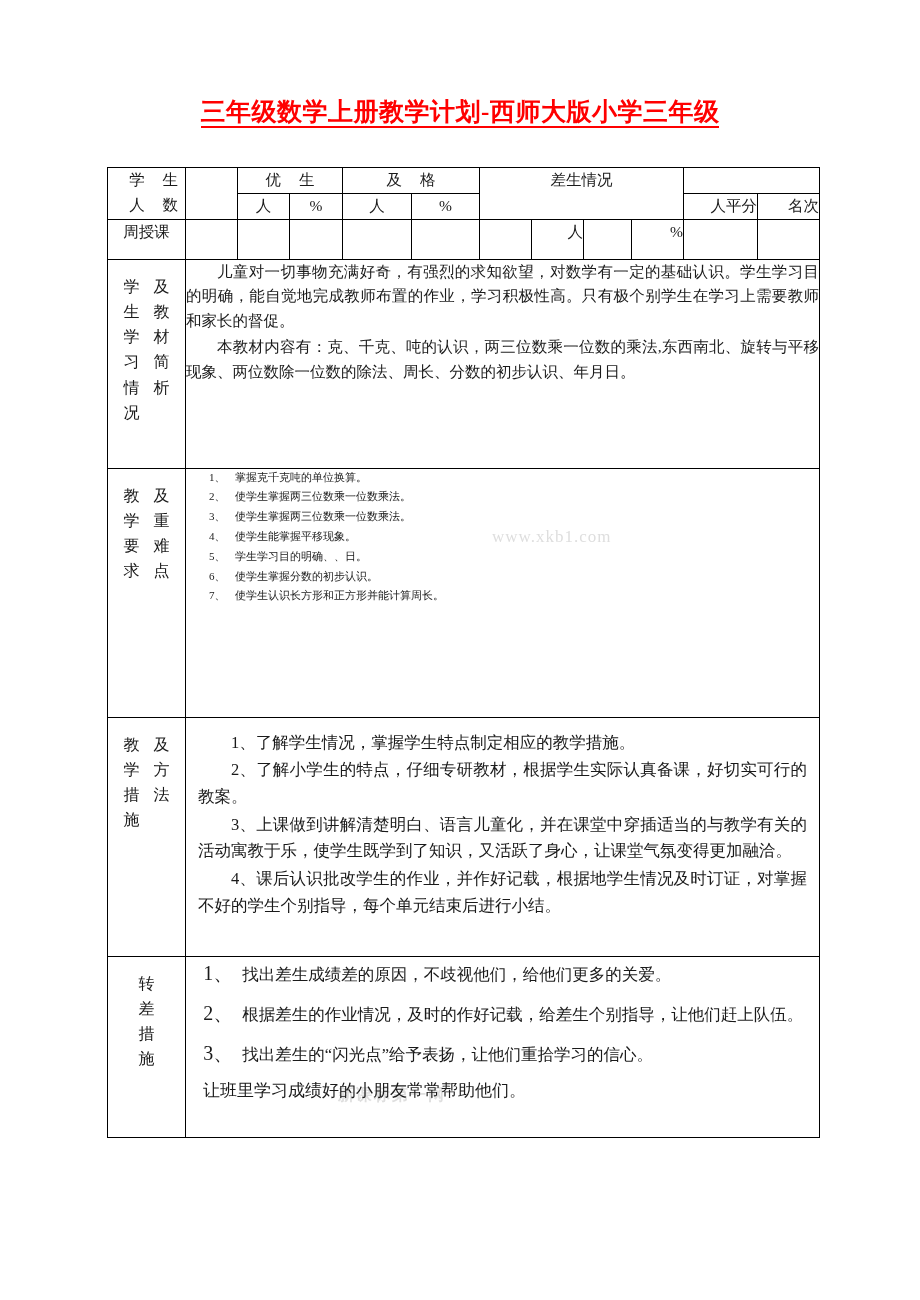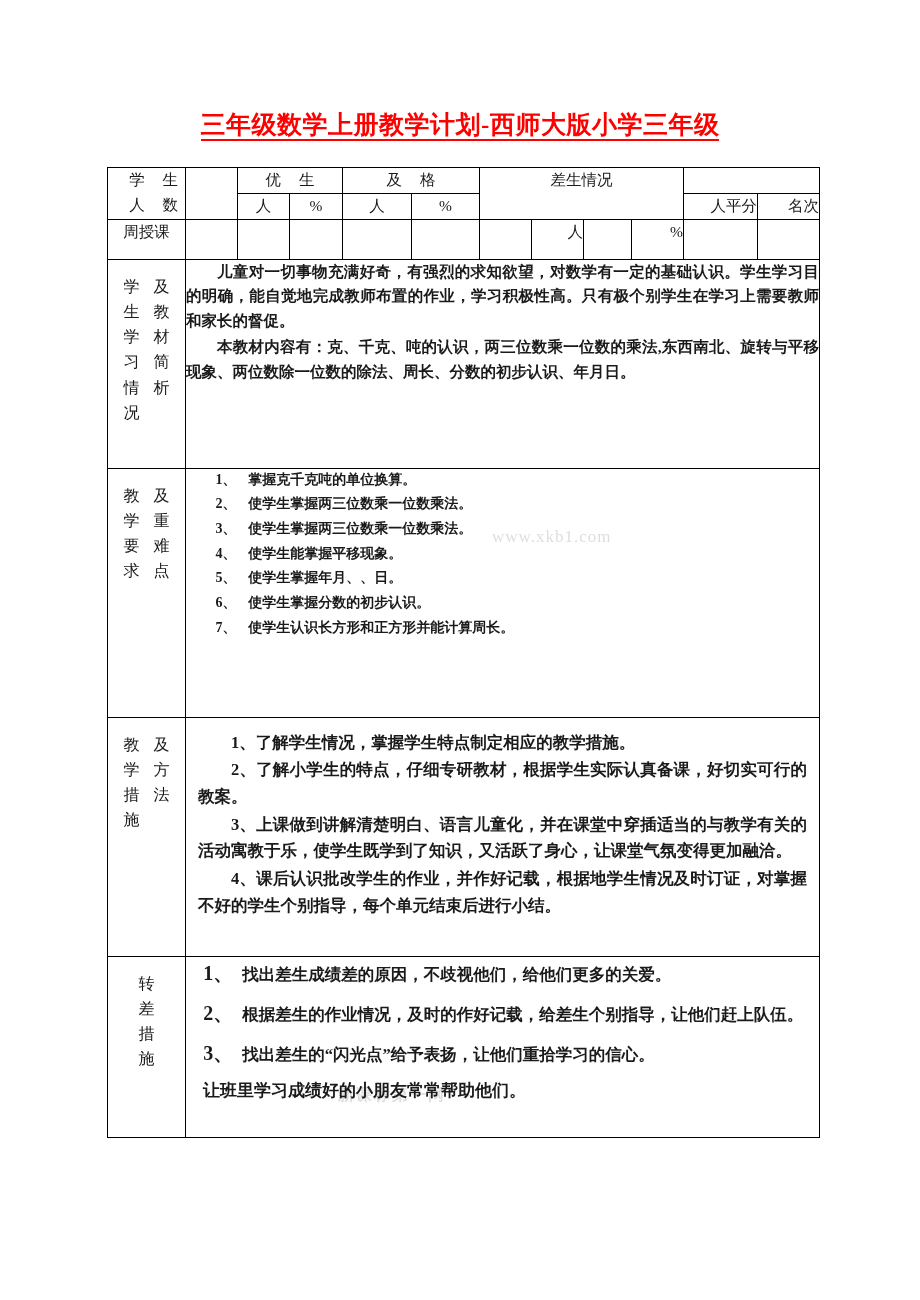--- a/index.html
+++ b/index.html
@@ -19,21 +19,21 @@
   .page {
     position: relative;
     width: 920px;
     height: 1300px;
     box-sizing: border-box;
   }
 
   
   .doc-title {
     position: absolute;
-    top: 108px;
+    top: 95px;
     left: 0;
     width: 920px;
     text-align: center;
     font-size: 25px;
     font-weight: bold;
     color: #ff0000;
     letter-spacing: 0.5px;
     font-family: "Liberation Serif", "DejaVu Serif", serif;
   }
   .doc-title span {
@@ -99,38 +99,37 @@
     line-height: 1.58;
   }
   .vcol span { display: block; }
 
   
   .body-cell {
     padding: 10px 14px 12px 14px;
     font-size: 16.5px;
     line-height: 1.62;
     text-align: justify;
-    font-weight: bold;
   }
   .para {
     margin: 0 0 1px 0;
     text-indent: 2em;
   }
 
   
   .req-list {
     margin: 0;
     padding: 0;
     list-style: none;
   }
   .req-list li {
     margin: 0 0 2px 0;
     padding-left: 0;
     text-indent: 2.1em;
-    font-size: 14px;
+    font-size: 11px;
     line-height: 1.62;
   }
   .req-list li .num {
     letter-spacing: 0;
     margin-right: 0.85em;
   }
 
   
   .meas-list {
     margin: 12px;
@@ -290,21 +289,21 @@
             <span>点</span>
           </div>
         </div>
       </td>
       <td class="body-cell" colspan="11" style="height:248px">
         <ul class="req-list">
           <li><span class="num">1、</span><span>掌握克千克吨的单位换算。</span></li>
           <li><span class="num">2、</span><span>使学生掌握两三位数乘一位数乘法。</span></li>
           <li><span class="num">3、</span><span>使学生掌握两三位数乘一位数乘法。</span></li>
           <li><span class="num">4、</span><span>使学生能掌握平移现象。</span></li>
-          <li><span class="num">5、</span><span>使学生掌握年月、、日。</span></li>
+          <li><span class="num">5、</span><span>学生学习目的明确、、日。</span></li>
           <li><span class="num">6、</span><span>使学生掌握分数的初步认识。</span></li>
           <li><span class="num">7、</span><span>使学生认识长方形和正方形并能计算周长。</span></li>
         </ul>
       </td>
     </tr>
 
     <tr>
       <td class="vlabel-cell">
         <div class="vlabel-wrap">
           <div class="vcol">

